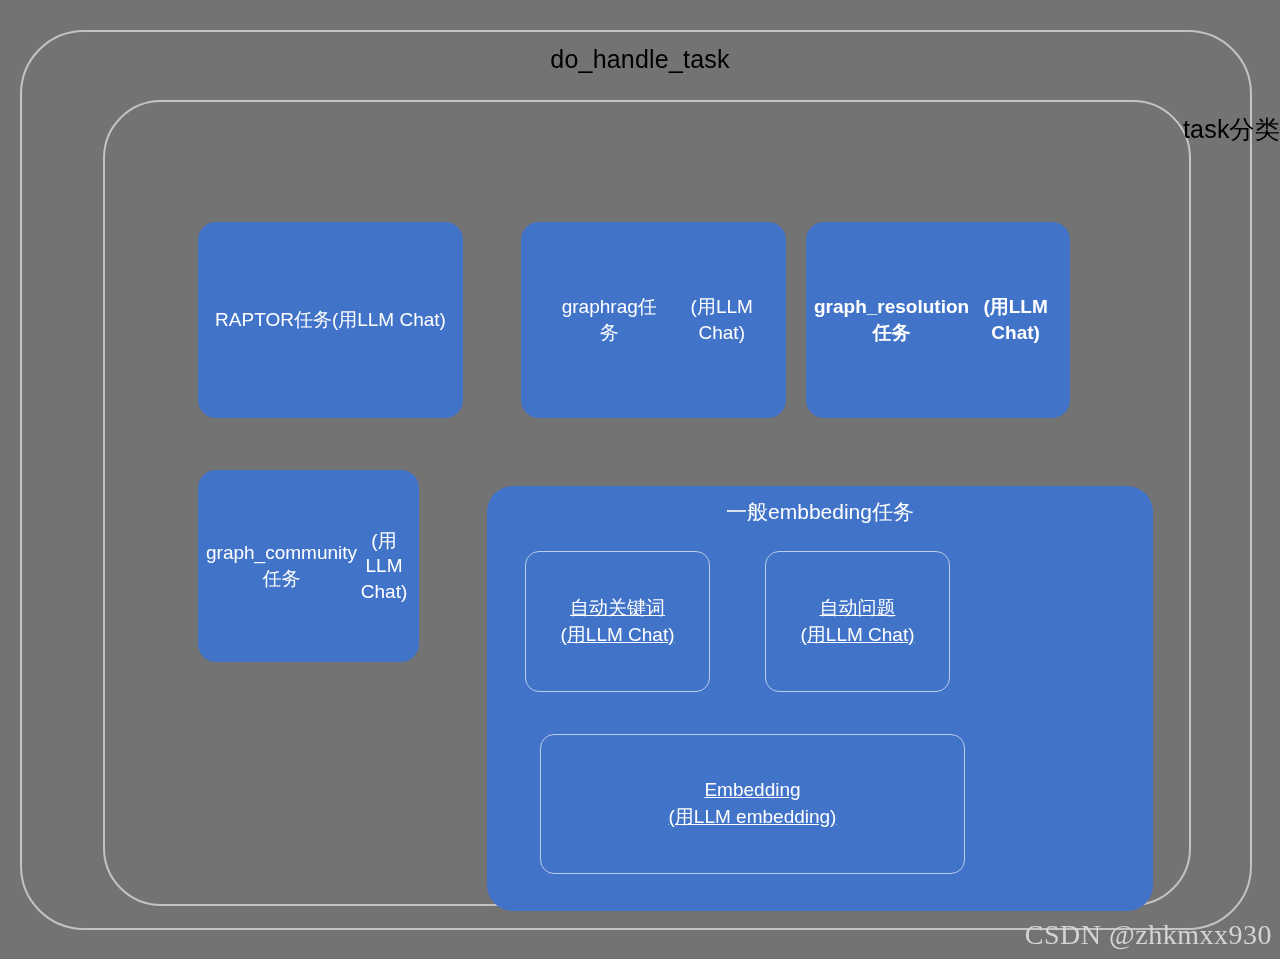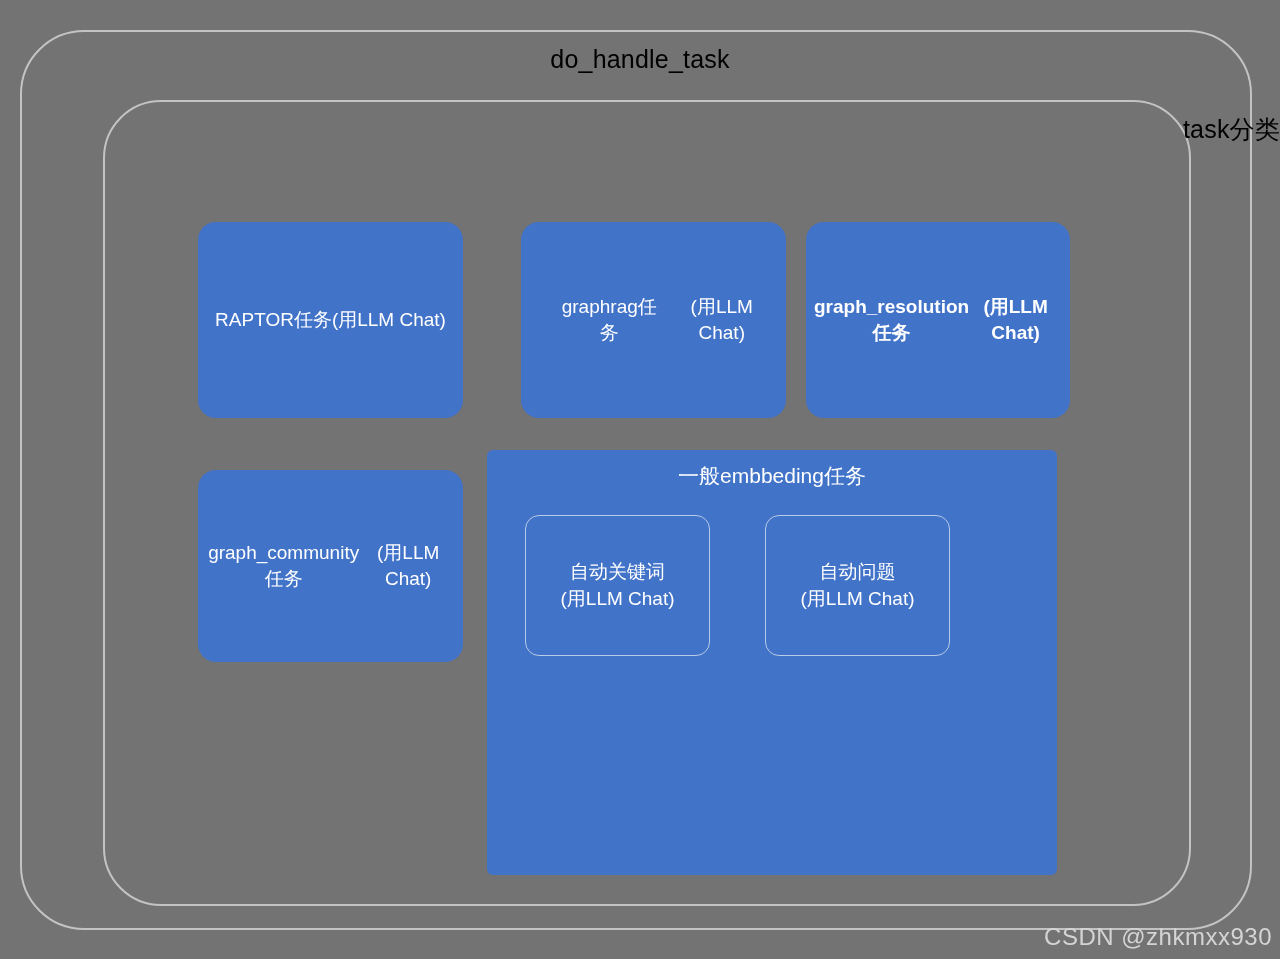--- a/index.html
+++ b/index.html
@@ -73,32 +73,32 @@
     font-size: 19px;
     padding: 4px 8px;
     margin-left: 13px;
   }
   .card .line1 { display: block; }
   .card .line2 { display: block; }
 
   #card-raptor          { left: 185px; top: 222px; width: 265px; height: 196px; }
   #card-graphrag        { left: 508px; top: 222px; width: 265px; height: 196px; padding-left: 32px; }
   #card-graph-resolution{ left: 793px; top: 222px; width: 264px; height: 196px; font-weight: bold; }
-  #card-graph-community { left: 185px; top: 470px; width: 265px; height: 192px; }
+  #card-graph-community { left: 185px; top: 470px; width: 221px; height: 192px; }
 
   
   #embedding-group {
     position: absolute;
     left: 487px;
-    top: 450px;
-    width: 570px;
+    top: 486px;
+    width: 666px;
     height: 425px;
     box-sizing: border-box;
     background: #4173C8;
-    border-radius: 6px;
+    border-radius: 26px;
     color: #ffffff;
   }
   #embedding-group-title {
     position: absolute;
     left: 0;
     right: 0;
     top: 12px;
     text-align: center;
     font-size: 21px;
     color: #ffffff;
@@ -114,35 +114,37 @@
     border-radius: 14px;
     color: #ffffff;
     display: flex;
     flex-direction: column;
     align-items: center;
     justify-content: center;
     text-align: center;
     line-height: 1.4;
     font-size: 19px;
     padding: 4px 6px;
+    text-decoration: underline;
   }
   #subcard-keywords { left: 38px;  top: 65px;  width: 185px; height: 141px; }
   #subcard-question { left: 278px; top: 65px;  width: 185px; height: 141px; text-align: center; }
   #subcard-embedding{ left: 53px;  top: 248px; width: 425px; height: 140px; }
 
   
   #watermark {
     position: absolute;
     right: 8px;
     bottom: 8px;
     color: #d4d4d4;
-    font-size: 24px;
+    font-size: 28px;
     letter-spacing: 0.5px;
     white-space: nowrap;
     user-select: none;
+    font-family: Liberation Serif, serif;
   }
 </style>
 </head>
 <body>
 
 <div id="canvas">
 
   <div class="frame" id="outer-frame"></div>
   <div class="frame-title" id="outer-title">do_handle_task</div>
 
@@ -175,17 +177,21 @@
     <div class="subcard" id="subcard-keywords">
       <span class="line1">自动关键词</span>
       <span class="line2">(用LLM Chat)</span>
     </div>
 
     <div class="subcard" id="subcard-question">
       <span class="line1">自动问题</span>
       <span class="line2">(用LLM Chat)</span>
     </div>
 
+    <div class="subcard" id="subcard-embedding">
+      <span class="line1">Embedding</span>
+      <span class="line2">(用LLM embedding)</span>
+    </div>
   </div>
 
   <div id="watermark">CSDN @zhkmxx930</div>
 
 </div>
 
 </body></html>

